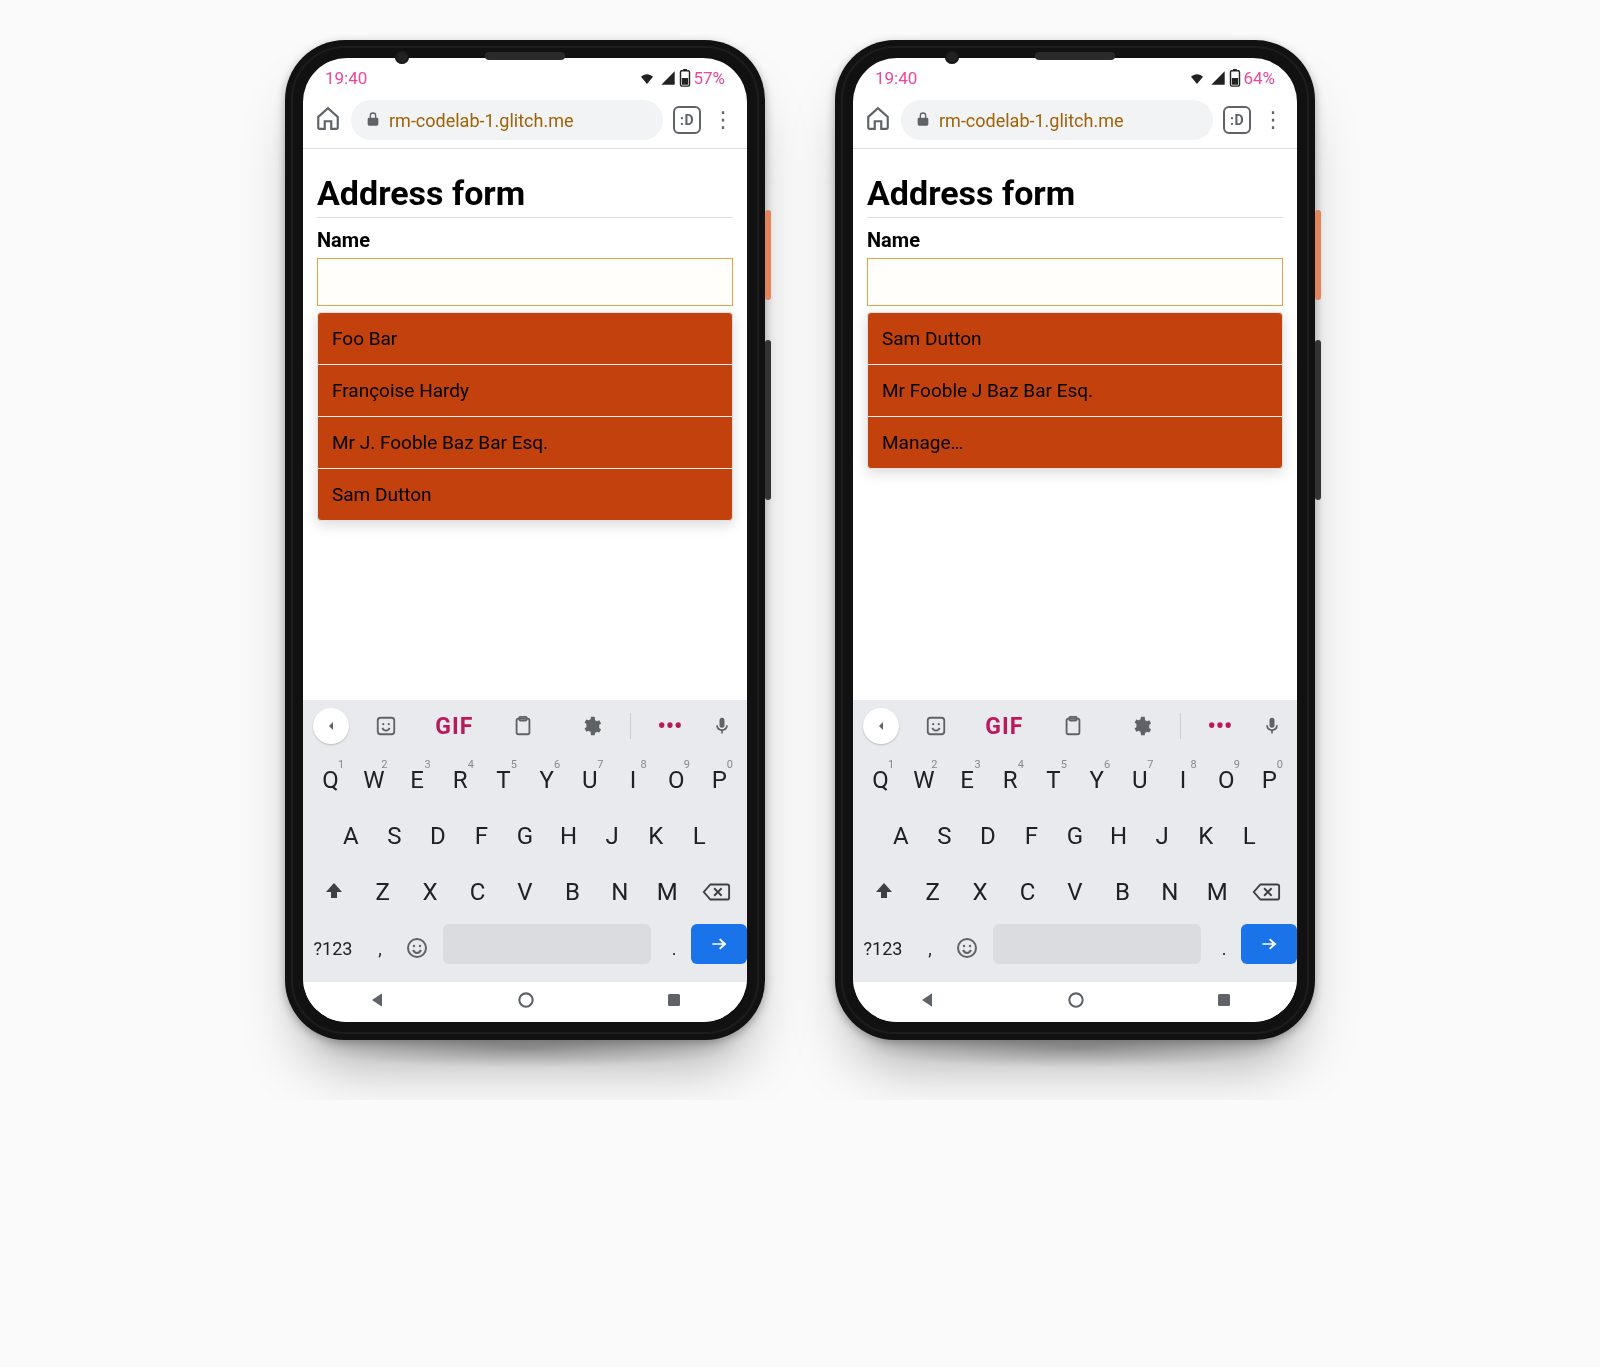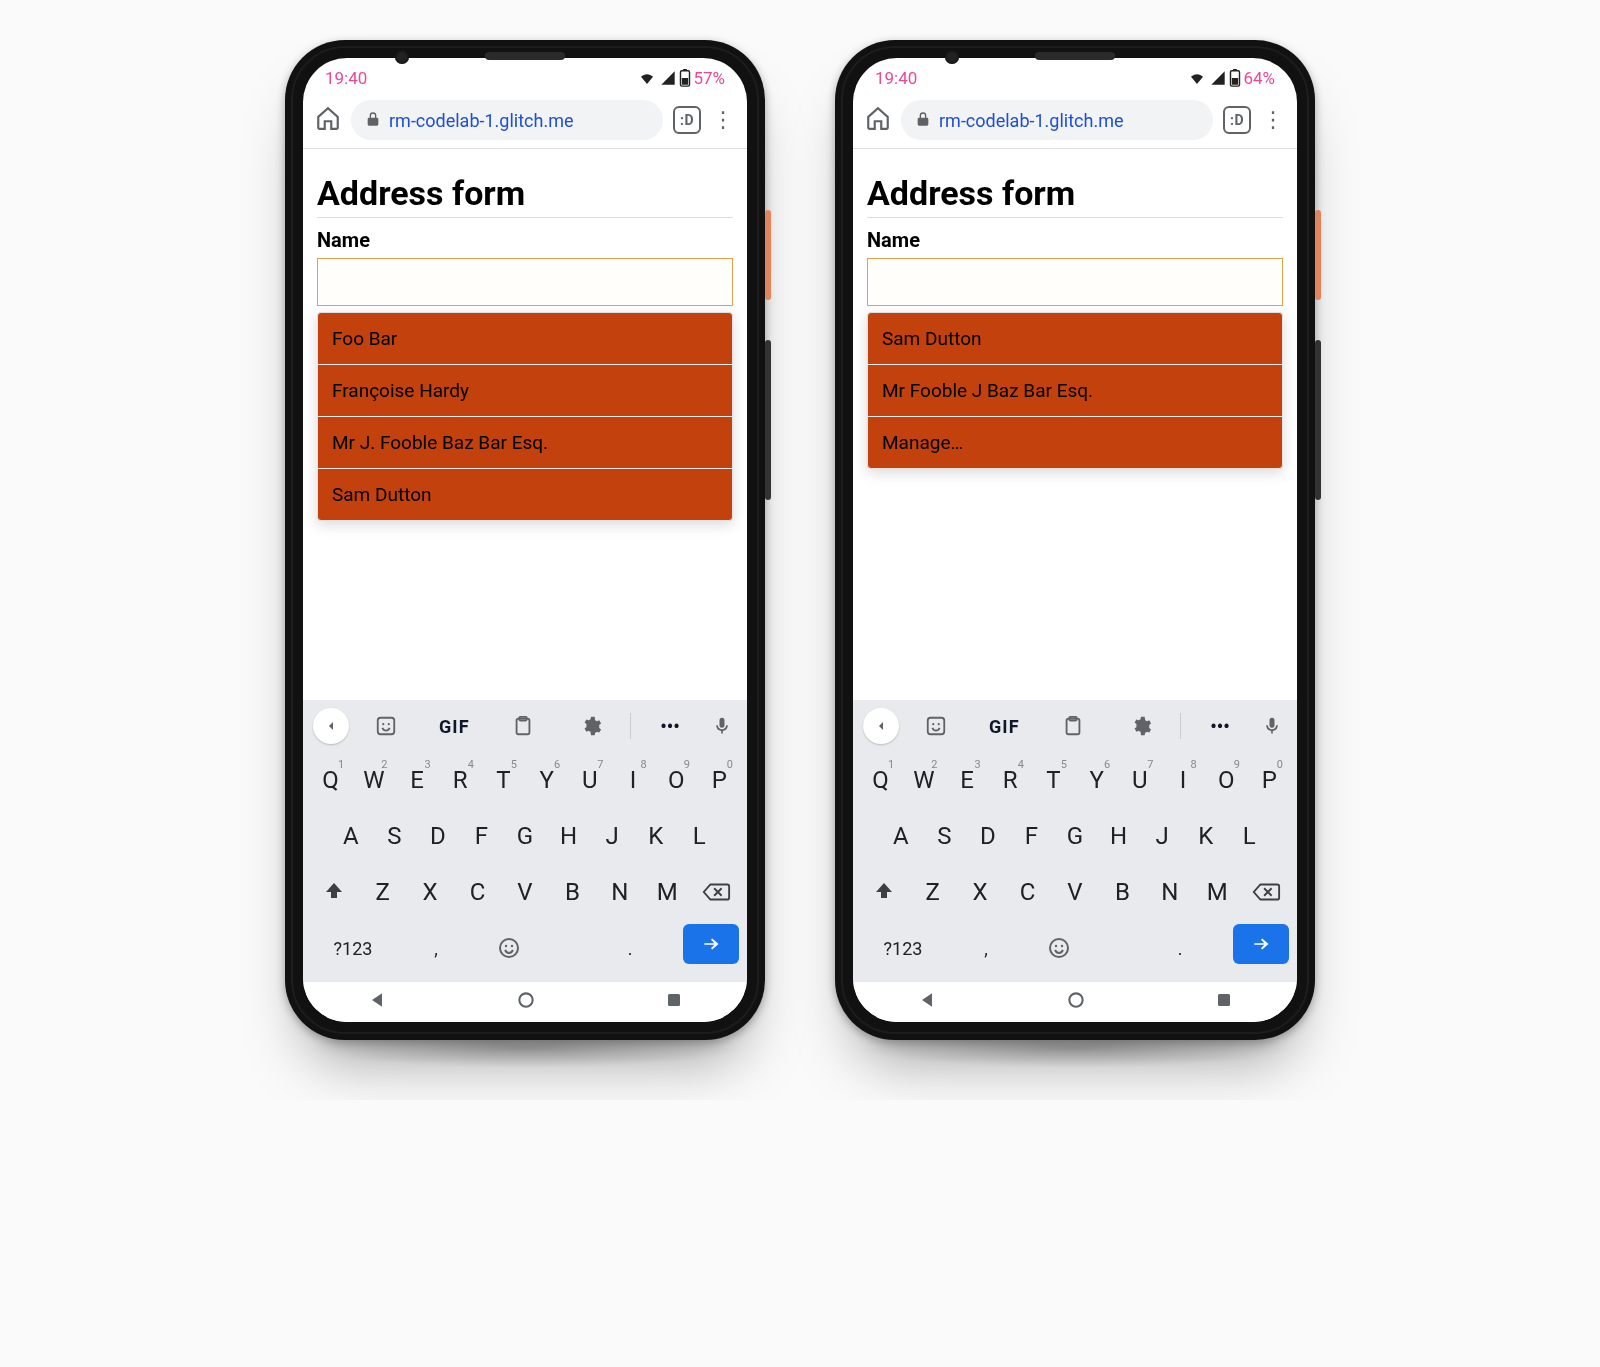--- a/index.html
+++ b/index.html
@@ -69,21 +69,21 @@
   
   .url-row {
     display:flex; align-items:center; gap:10px;
     padding: 8px 12px;
   }
   .home-icon svg{width:26px;height:26px;}
   .omnibox {
     flex:1; height:40px; background:#f1f3f4;
     border-radius:20px;
     display:flex; align-items:center; gap:8px;
-    padding:0 14px; font-size:18px; color:#1d4ed8;
+    padding:0 14px; font-size:18px; color:#a16207;
     overflow:hidden; white-space:nowrap;
   }
   .tab-badge {
     width:28px; height:28px; border:2.5px solid #5f6368;
     border-radius:6px;
     display:flex; align-items:center; justify-content:center;
     font-size:14px; font-weight:700; letter-spacing:.5px; color:#5f6368;
   }
   .menu-dots { width:24px; text-align:center; font-size:22px; color:#5f6368; letter-spacing:0; line-height:1;}
 
@@ -124,34 +124,34 @@
   }
   .kbd-sugg {
     height:52px; display:flex; align-items:center;
     padding:0 10px; gap:6px;
   }
   .sugg-back {
     width:36px;height:36px;border-radius:50%;background:#fff;
     display:flex;align-items:center;justify-content:center;
     box-shadow:0 1px 2px rgba(0,0,0,.2);
   }
-  .sugg-icon{flex:1;display:flex;justify-content:center;color:#0f172a;font-size:18px;}
+  .sugg-icon{flex:1;display:flex;justify-content:center;color:#be185d;font-size:23px;}
   .sugg-sep{width:1px;height:26px;background:#ccc;margin:0 2px;}
   .krow{display:flex;justify-content:space-between;padding:4px 6px;}
   .key{
     flex:1; margin:0 2px;
     display:flex;align-items:center;justify-content:center;
     font-size:24px; color:#202124;
     position:relative;
     height:48px;
   }
   .key sup{position:absolute;top:2px;right:6px;font-size:11px;color:#888;font-weight:400;}
   .krow.row2{padding-left:26px;padding-right:26px;}
   .krow.row3 .shift,.krow.row3 .back{width:46px;flex:none;}
-  .krow.row4{padding:4px 20px 10px;gap:36px;}
+  .krow.row4{padding:4px 0 10px;}
   .krow.row4 .key{font-size:18px;}
   .num-key{width:56px;flex:none;font-size:18px;}
   .space{flex:3;background:#dadce0;border-radius:6px;height:40px;margin:0 6px;}
   .enter{
     width:56px;flex:none;background:#1a73e8;border-radius:6px;height:40px;
     display:flex;align-items:center;justify-content:center;color:#fff;font-size:22px;
   }
 
   
   .navbar {

